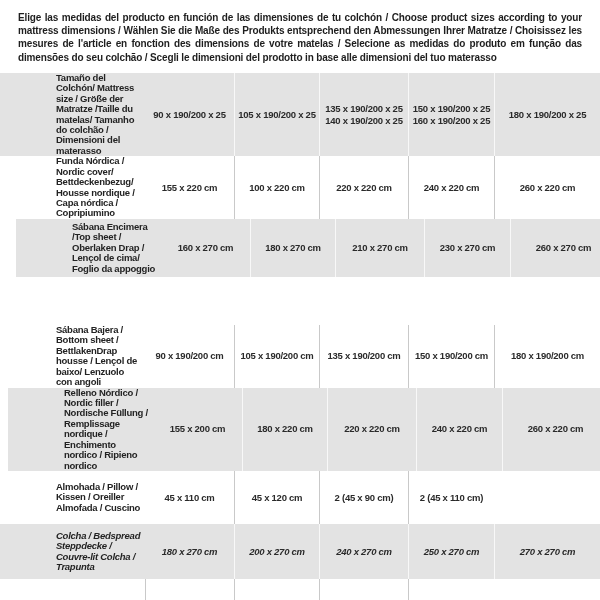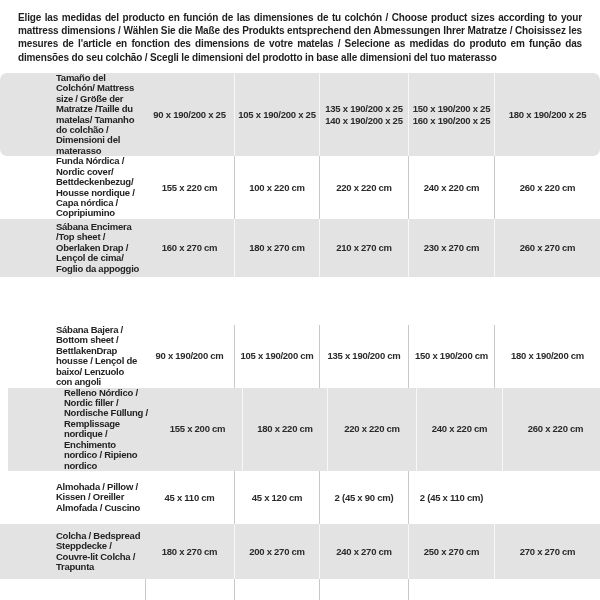--- a/index.html
+++ b/index.html
@@ -29,27 +29,27 @@
   .size-table {
     width: 600px;
     margin-top: 9px;
   }
   .row {
     display: grid;
     grid-template-columns: 145px 89px 85px 89px 86px 106px;
     align-items: center;
   }
   .row.gray { background: var(--stripe-color, #e3e3e3); }
-  .r1 { min-height: 62px; border-radius: 7px; }
+  .r1 { min-height: 62px; }
   .r2 { min-height: 58px; }
-  .r3 { min-height: 58px; }
+  .r3 { min-height: 58px; margin-left: 16px; }
   .r4 { min-height: 57px; margin-top: 48px; }
   .r5 { min-height: 58px; margin-left: 8px; }
   .r6 { min-height: 53px; }
-  .r7 { min-height: 55px; }
+  .r7 { min-height: 55px; font-style: italic; }
   .r8 { min-height: 56px; }
 
   .cell {
     font-weight: bold;
     letter-spacing: -0.25px;
     align-self: stretch;
     display: flex;
     align-items: center;
   }
   .cell.label {

